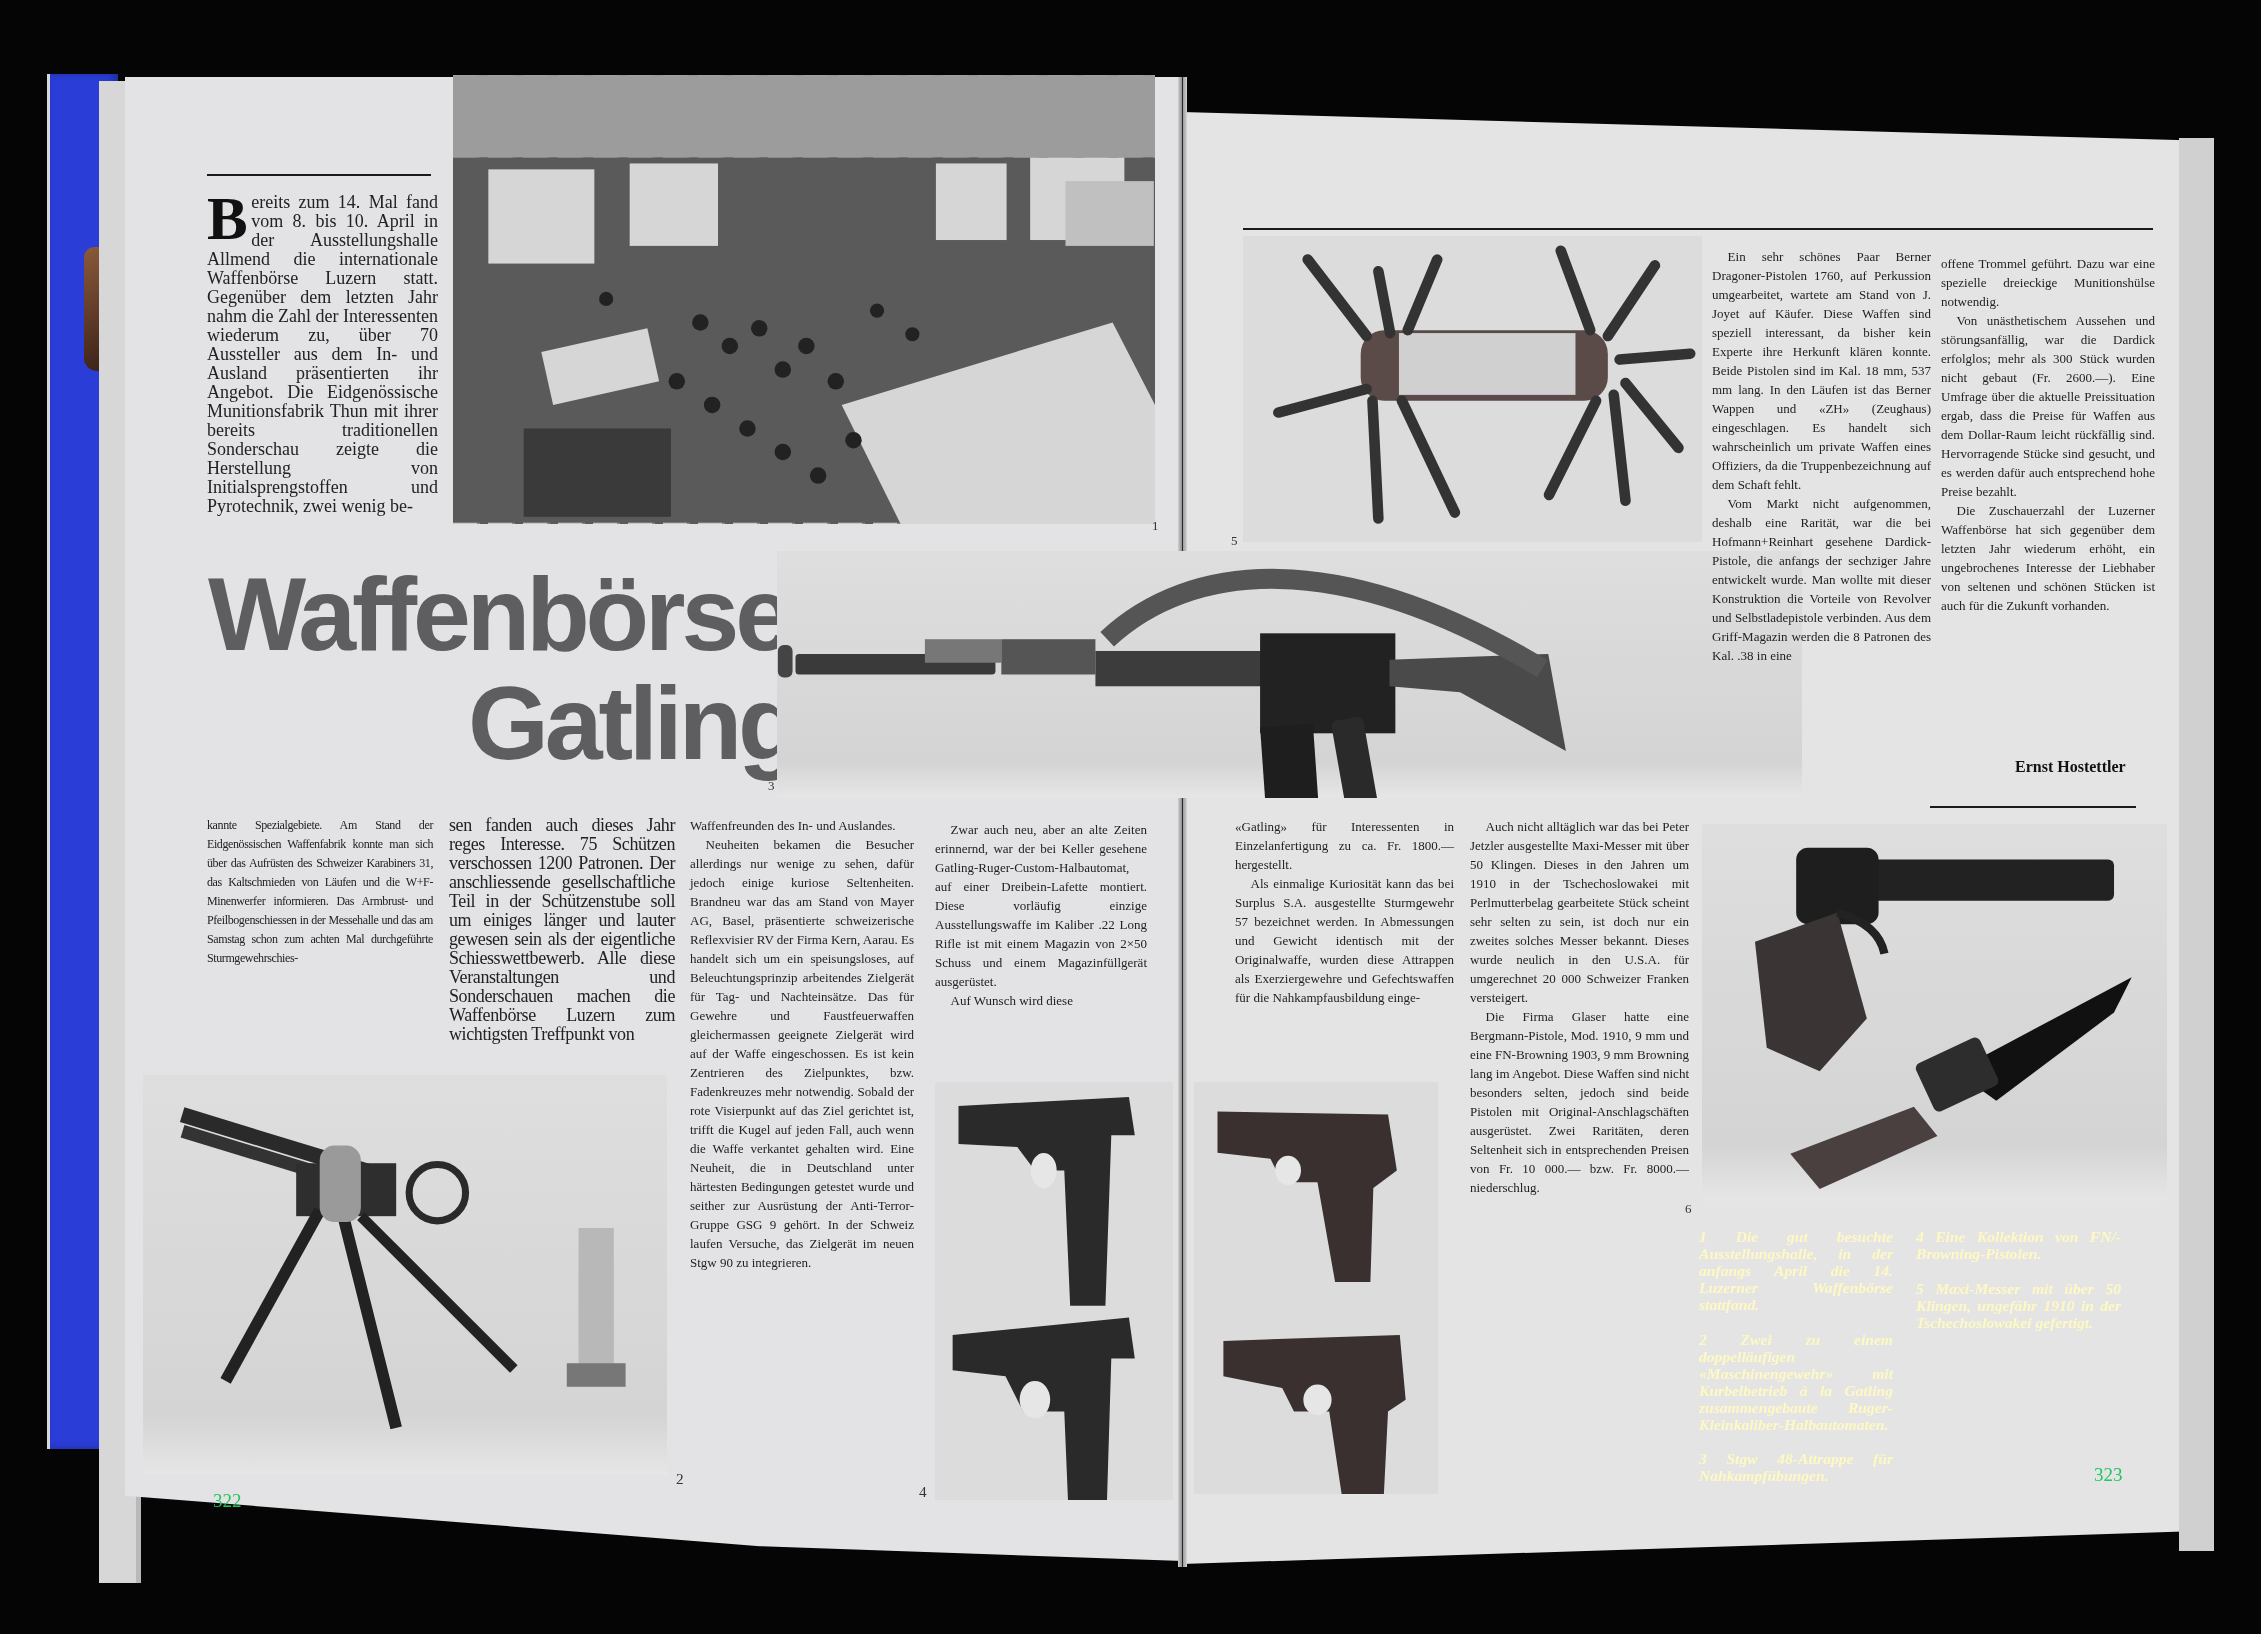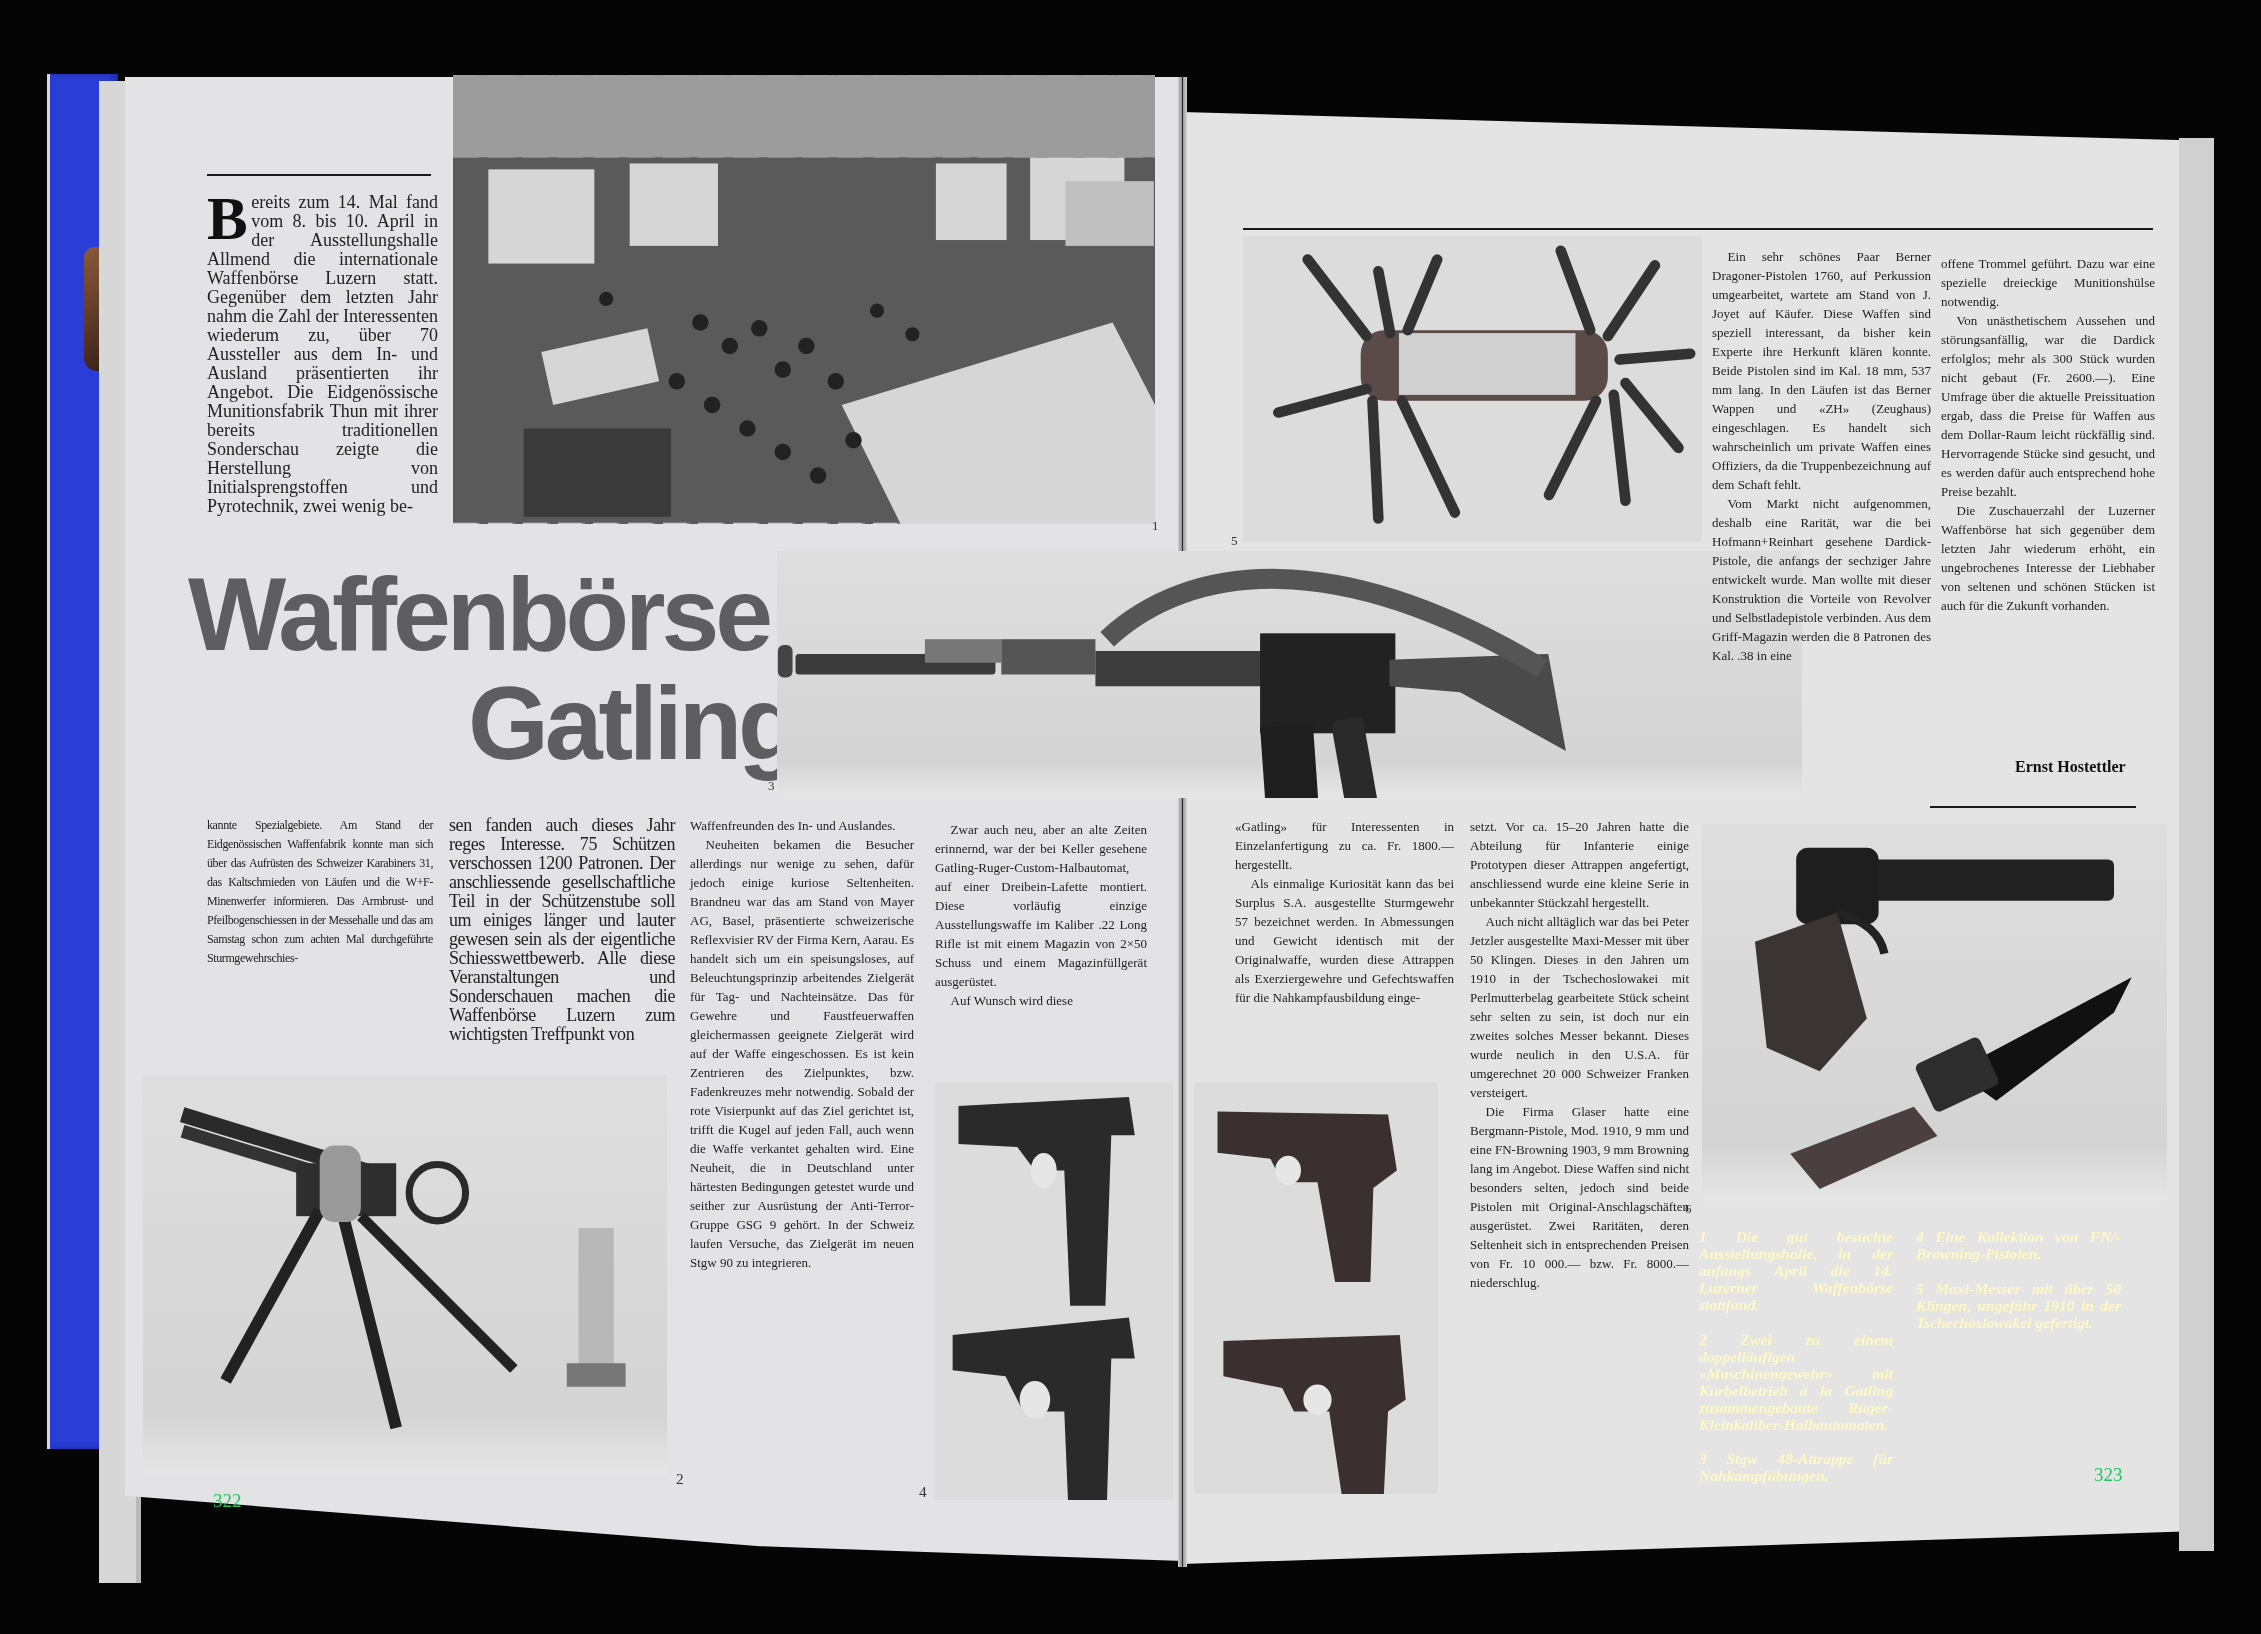--- a/index.html
+++ b/index.html
@@ -84,21 +84,21 @@
         <circle cx="720" cy="400" r="12"></circle>
         <circle cx="780" cy="440" r="12"></circle>
     </g>
     <rect x="1040" y="180" width="150" height="110" fill="#c0c0c0"></rect>
     <rect x="120" y="600" width="250" height="150" fill="#3a3a3a"></rect>
   </svg>
   <span class="photo-no" style="left:697px;top:448px">1</span>
 </div>
 <span class="photo-no" style="left:1152px;top:518px">1</span>
 
-<div class="headline" style="left:188px;top:562px;font-size:104px">Waffenbörse</div>
+<div class="headline" style="left:208px;top:562px;font-size:104px">Waffenbörse</div>
 <div class="headline" style="left:468px;top:671px;font-size:104px">Gatling</div>
 
 <div class="photo ph-gray" style="left:777px;top:551px;width:1025px;height:247px">
   <svg width="1025" height="247" viewBox="0 0 1740 420">
     <rect x="30" y="175" width="340" height="35" rx="6" fill="#3a3a3a"></rect>
     <rect x="0" y="160" width="25" height="55" rx="10" fill="#444"></rect>
     <rect x="250" y="150" width="130" height="40" fill="#777"></rect>
     <rect x="380" y="150" width="160" height="60" fill="#555"></rect>
     <rect x="540" y="170" width="480" height="60" fill="#3c3c3c"></rect>
     <rect x="820" y="140" width="230" height="170" fill="#222"></rect>
@@ -201,21 +201,20 @@
   <p class="ind">Die Zuschauerzahl der Luzerner Waffenbörse hat sich gegenüber dem letzten Jahr wiederum erhöht, ein ungebrochenes Interesse der Liebhaber von seltenen und schönen Stücken ist auch für die Zukunft vorhanden.</p>
 </div>
 <div class="byline" style="left:2015px;top:758px">Ernst Hostettler</div>
 <div class="rule" style="left:1930px;top:806px;width:206px;height:1.8px"></div>
 
 <div class="col" style="left:1235px;top:817px;width:219px">
   <p>«Gatling» für Interessenten in Einzelanfertigung zu ca. Fr. 1800.— hergestellt.</p>
   <p class="ind">Als einmalige Kuriosität kann das bei Surplus S.A. ausgestellte Sturmgewehr 57 bezeichnet werden. In Abmessungen und Gewicht identisch mit der Originalwaffe, wurden diese Attrappen als Exerziergewehre und Gefechtswaffen für die Nahkampfausbildung einge-</p>
 </div>
 <div class="col" style="left:1470px;top:817px;width:219px">
-  <p>setzt. Vor ca. 15–20 Jahren hatte die Abteilung für Infanterie einige Prototypen dieser Attrappen angefertigt, anschliessend wurde eine kleine Serie in unbekannter Stückzahl hergestellt.</p>
   <p class="ind">Auch nicht alltäglich war das bei Peter Jetzler ausgestellte Maxi-Messer mit über 50 Klingen. Dieses in den Jahren um 1910 in der Tschechoslowakei mit Perlmutterbelag gearbeitete Stück scheint sehr selten zu sein, ist doch nur ein zweites solches Messer bekannt. Dieses wurde neulich in den U.S.A. für umgerechnet 20 000 Schweizer Franken versteigert.</p>
   <p class="ind">Die Firma Glaser hatte eine Bergmann-Pistole, Mod. 1910, 9 mm und eine FN-Browning 1903, 9 mm Browning lang im Angebot. Diese Waffen sind nicht besonders selten, jedoch sind beide Pistolen mit Original-Anschlagschäften ausgerüstet. Zwei Raritäten, deren Seltenheit sich in entsprechenden Preisen von Fr. 10 000.— bzw. Fr. 8000.— niederschlug.</p>
 </div>
 
 <div class="photo ph-gray" style="left:1702px;top:824px;width:465px;height:377px">
   <svg width="465" height="377" viewBox="0 0 790 640">
     <rect x="200" y="60" width="500" height="70" rx="10" fill="#222"></rect>
     <rect x="160" y="40" width="140" height="130" rx="20" fill="#1e1e1e"></rect>
     <polygon points="90,200 230,150 280,330 200,420 110,380" fill="#3a3434"></polygon>
     <path d="M230 150 Q 300 170 310 220" stroke="#222" stroke-width="14" fill="none"></path>

